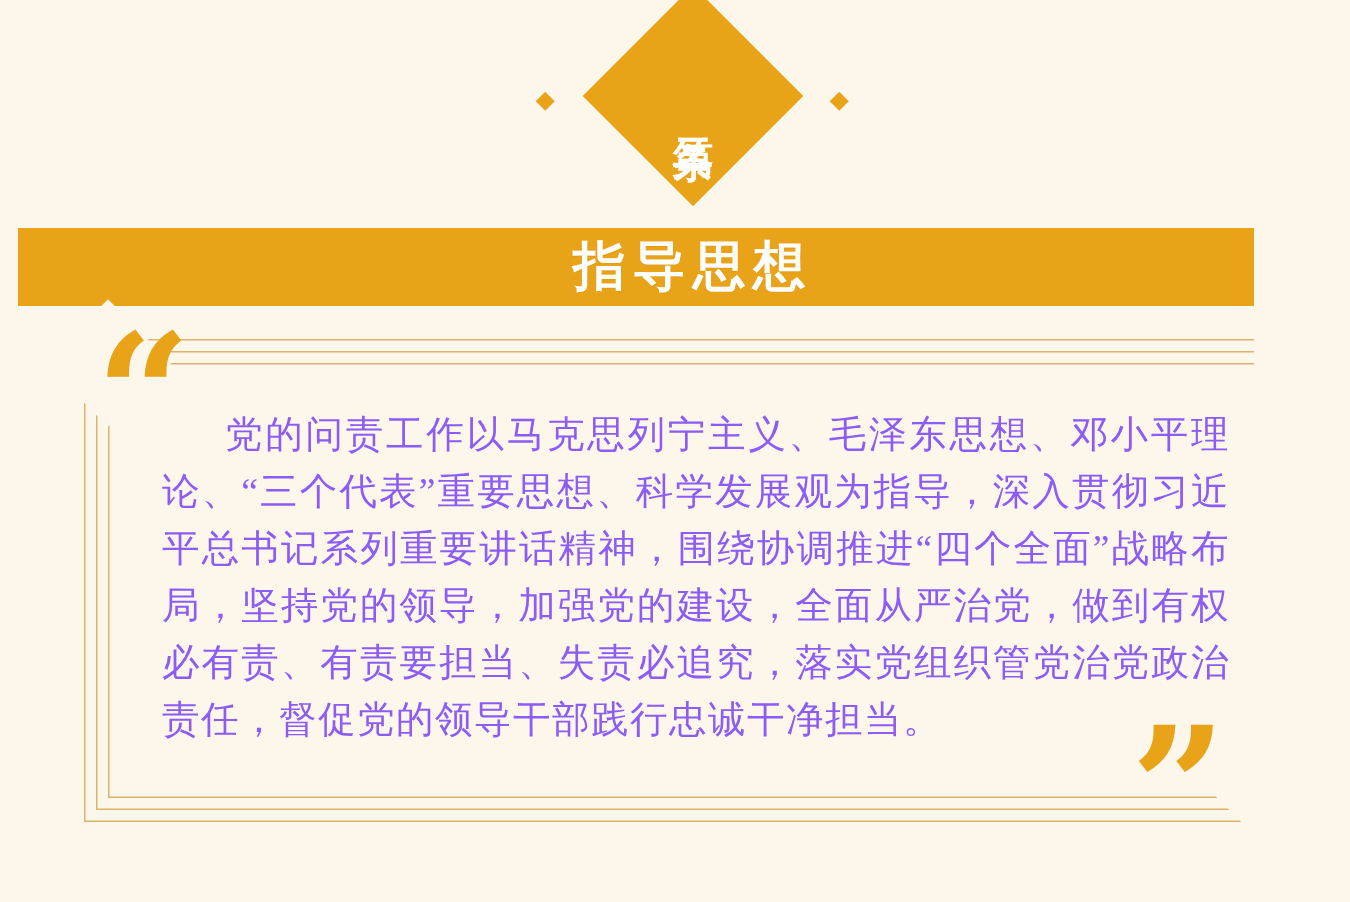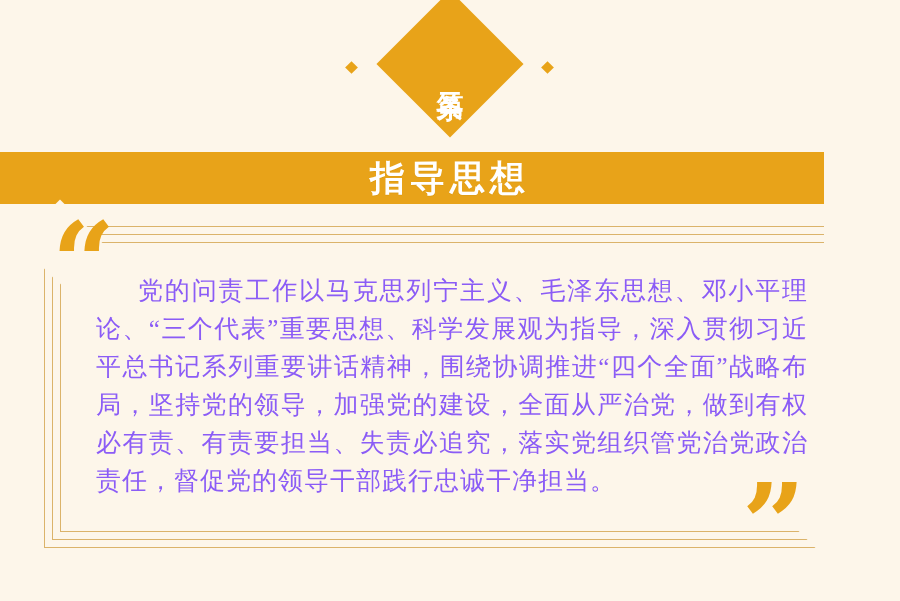--- a/index.html
+++ b/index.html
@@ -10,21 +10,21 @@
     width: 900px;
     height: 601px;
     background: #fdf6ea;
     font-family: "Liberation Serif", "DejaVu Serif", serif;
     overflow: hidden;
     position: relative;
   }
 
   .page {
     position: absolute;
-    left: 0; top: 0;
+    left: 12px; top: 0;
     width: 824px;
     height: 601px;
     background: #fdf6ea;
     overflow: hidden;
   }
 
   
   .badge-wrap {
     position: absolute;
     left: 0;

